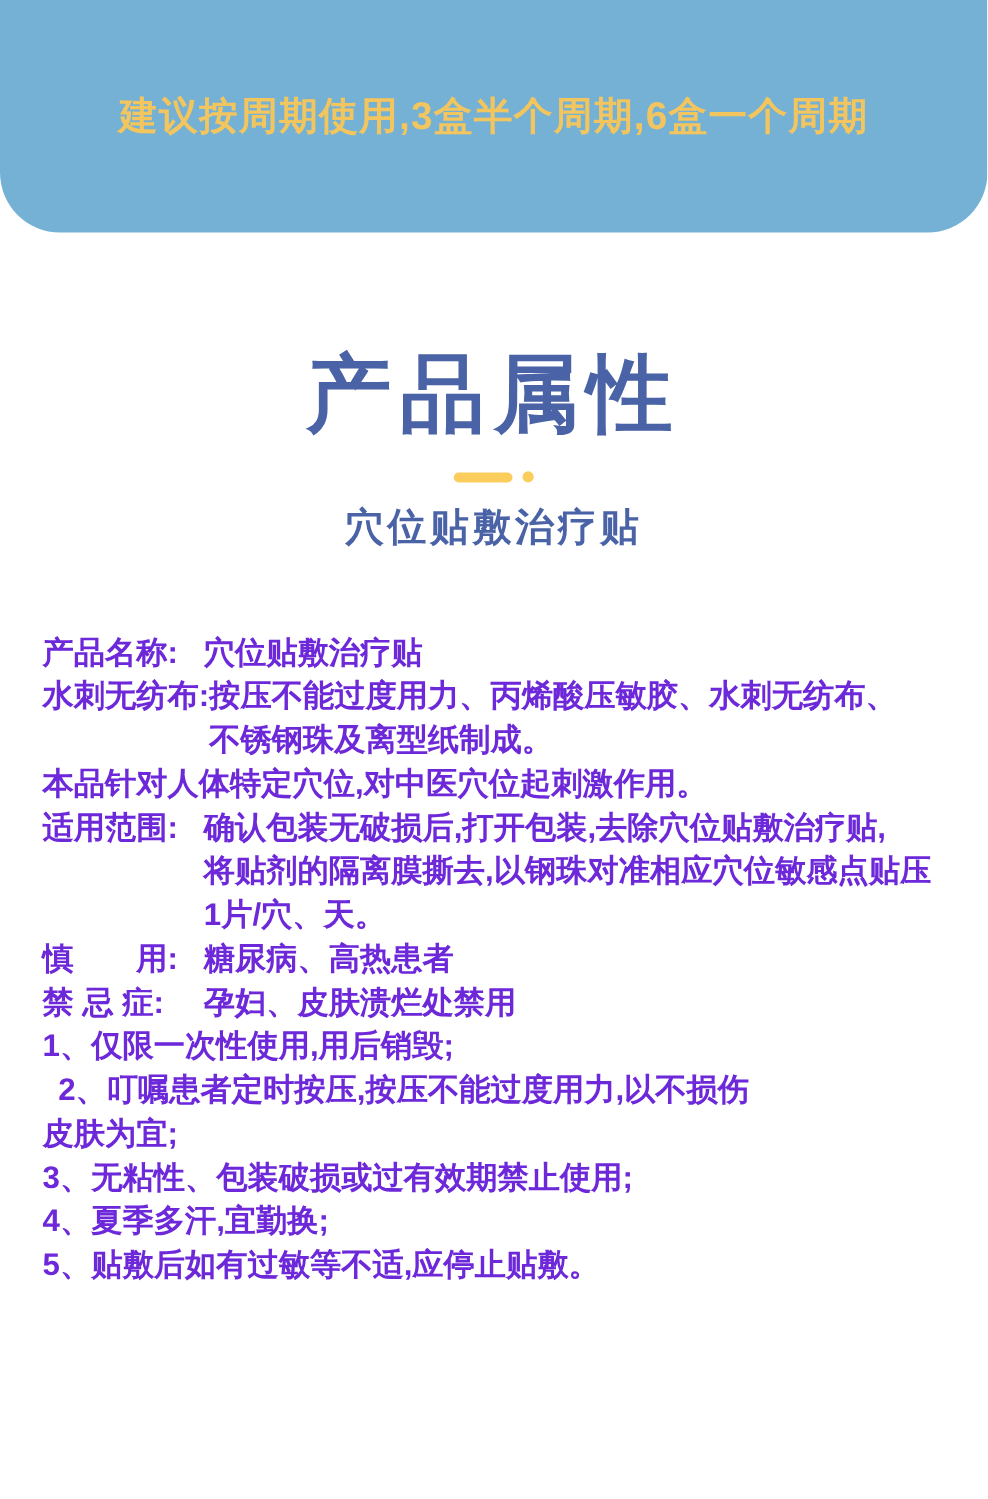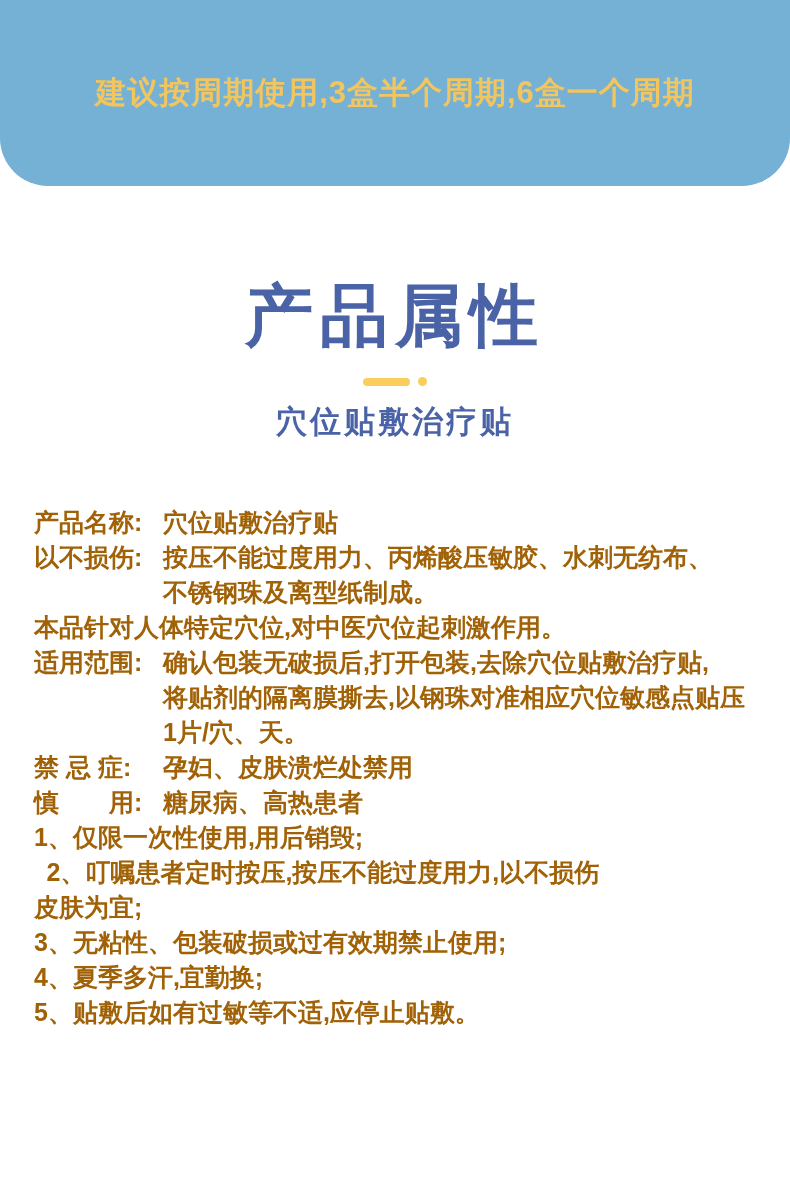--- a/index.html
+++ b/index.html
@@ -68,21 +68,21 @@
     color: #4a63a6;
     font-size: 31px;
     line-height: 31px;
     font-weight: 600;
     letter-spacing: 3px;
   }
   
   .attributes-list {
     margin-top: 68px;
     padding: 0 20px 0 34px;
-    color: #a16207;
+    color: #6d28d9;
     font-size: 25px;
     line-height: 35px;
     font-weight: 600;
   }
   .attr-row {
     display: flex;
     align-items: flex-start;
   }
   .attr-label {
     flex: 0 0 auto;
@@ -113,44 +113,44 @@
   <div class="product-subtitle">穴位贴敷治疗贴</div>
 
   <div class="attributes-list">
 
     <div class="attr-row">
       <div class="attr-label">产品名称:</div>
       <div class="attr-value">穴位贴敷治疗贴</div>
     </div>
 
     <div class="attr-row">
-      <div class="attr-label">以不损伤:</div>
+      <div class="attr-label">水刺无纺布:</div>
       <div class="attr-value">按压不能过度用力、丙烯酸压敏胶、水刺无纺布、
 不锈钢珠及离型纸制成。</div>
     </div>
 
     <div class="attr-row">
       <div class="attr-value">本品针对人体特定穴位,对中医穴位起刺激作用。</div>
     </div>
 
     <div class="attr-row">
       <div class="attr-label">适用范围:</div>
       <div class="attr-value">确认包装无破损后,打开包装,去除穴位贴敷治疗贴,
 将贴剂的隔离膜撕去,以钢珠对准相应穴位敏感点贴压
 1片/穴、天。</div>
     </div>
 
     <div class="attr-row">
-      <div class="attr-label">禁 忌 症:</div>
-      <div class="attr-value">孕妇、皮肤溃烂处禁用</div>
+      <div class="attr-label">慎　　用:</div>
+      <div class="attr-value">糖尿病、高热患者</div>
     </div>
 
     <div class="attr-row">
-      <div class="attr-label">慎　　用:</div>
-      <div class="attr-value">糖尿病、高热患者</div>
+      <div class="attr-label">禁 忌 症:</div>
+      <div class="attr-value">孕妇、皮肤溃烂处禁用</div>
     </div>
 
     <div class="attr-row">
       <div class="attr-value">1、仅限一次性使用,用后销毁;
  2、叮嘱患者定时按压,按压不能过度用力,以不损伤
 皮肤为宜;
 3、无粘性、包装破损或过有效期禁止使用;
 4、夏季多汗,宜勤换;
 5、贴敷后如有过敏等不适,应停止贴敷。</div>
     </div>

